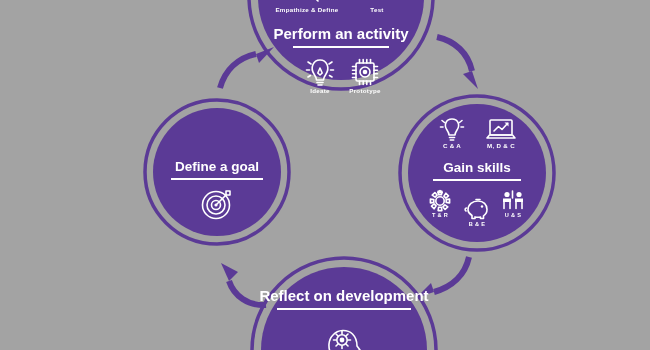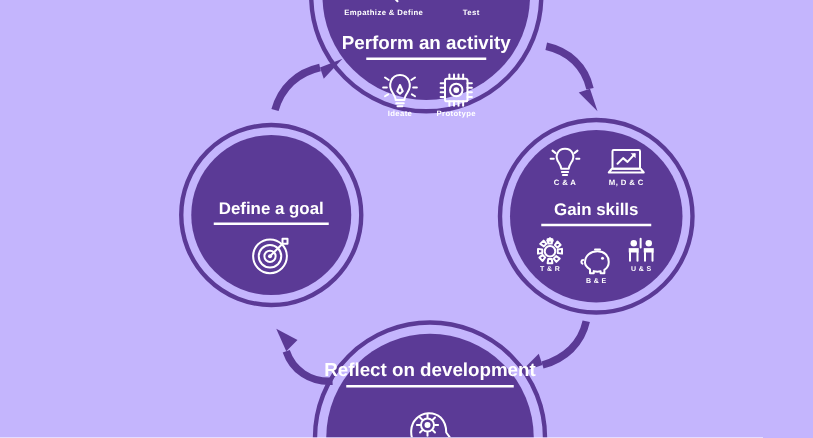--- a/index.html
+++ b/index.html
@@ -10,21 +10,21 @@
   body {
     width: 650px;
     height: 350px;
     overflow: hidden;
     font-family: "Liberation Sans", sans-serif;
   }
   #cycle-diagram {
     position: relative;
     width: 650px;
     height: 350px;
-    background: #c4b5fd;
+    background: #a3a3a3;
   }
   svg.stage {
     position: absolute;
     top: 0;
     left: 0;
     width: 650px;
     height: 350px;
     display: block;
   }
   .node-title {

